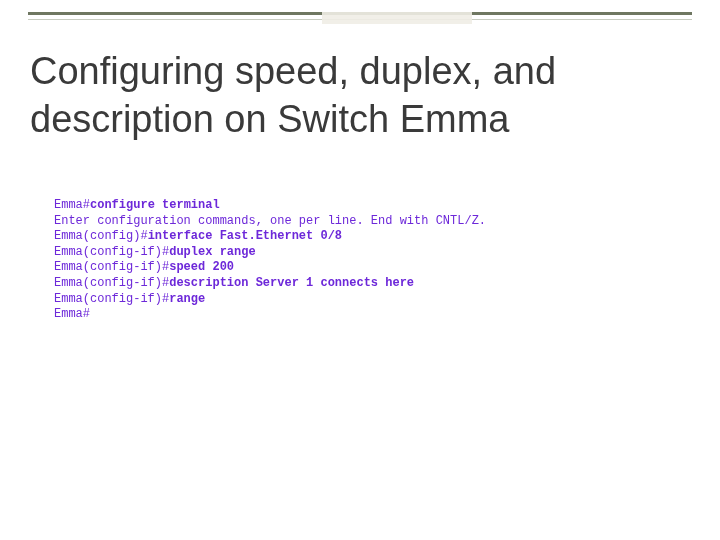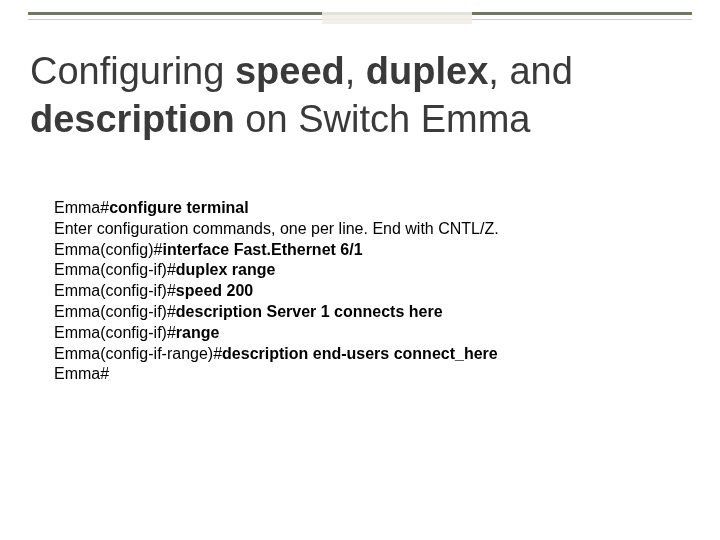--- a/index.html
+++ b/index.html
@@ -45,30 +45,30 @@
   .title {
     position: absolute;
     left: 30px;
     right: 30px;
     top: 48px;
     font-family: Verdana, Geneva, sans-serif;
     font-size: 38px;
     line-height: 1.25;
     color: #3a3a3a;
   }
-  .title .b { font-weight: 700; }
+  .title .b { font-weight: 400; }
   .body {
     position: absolute;
     left: 54px;
     right: 30px;
     top: 198px;
-    font-family: Liberation Sans, sans-serif;
-    font-size: 16px;
+    font-family: Liberation Mono, monospace;
+    font-size: 12px;
     line-height: 1.3;
-    color: #000000;
+    color: #6d28d9;
   }
   .body .ln { white-space: nowrap; }
   .body .b { font-weight: 700; }
 </style>
 </head>
 <body>
 
 <div class="slide">
 
   <div class="top-rule">
@@ -77,22 +77,21 @@
     <div class="rule-sub"></div>
   </div>
 
   <div class="title">
     <span>Configuring </span><span class="b">speed</span><span>, </span><span class="b">duplex</span><span>, and </span><br><span class="b">description</span><span> on Switch Emma</span>
   </div>
 
   <div class="body">
     <div class="ln"><span>Emma#</span><span class="b">configure terminal</span></div>
     <div class="ln"><span>Enter configuration commands, one per line.  End with CNTL/Z.</span></div>
-    <div class="ln"><span>Emma(config)#</span><span class="b">interface Fast.Ethernet 6/1</span></div>
+    <div class="ln"><span>Emma(config)#</span><span class="b">interface Fast.Ethernet 0/8</span></div>
     <div class="ln"><span>Emma(config-if)#</span><span class="b">duplex range</span></div>
     <div class="ln"><span>Emma(config-if)#</span><span class="b">speed 200</span></div>
     <div class="ln"><span>Emma(config-if)#</span><span class="b">description Server 1 connects here</span></div>
     <div class="ln"><span>Emma(config-if)#</span><span class="b">range</span></div>
-    <div class="ln"><span>Emma(config-if-range)#</span><span class="b">description end-users connect_here</span></div>
     <div class="ln"><span>Emma#</span></div>
   </div>
 
 </div>
 
 </body></html>

